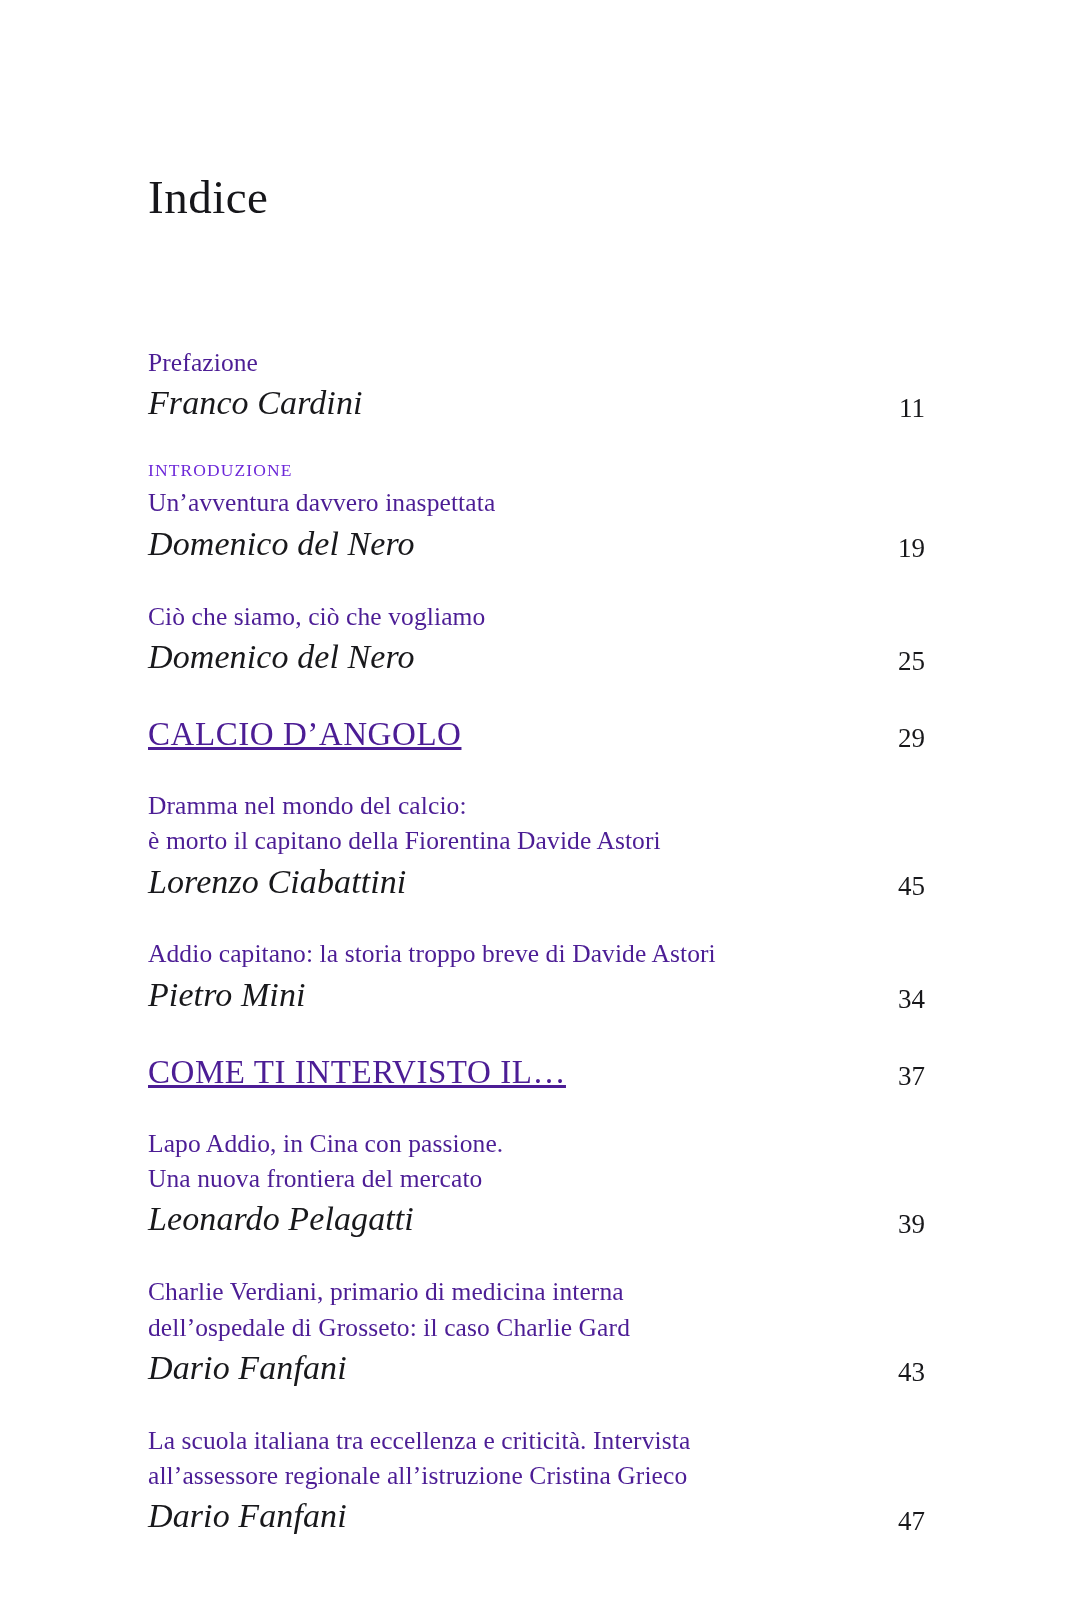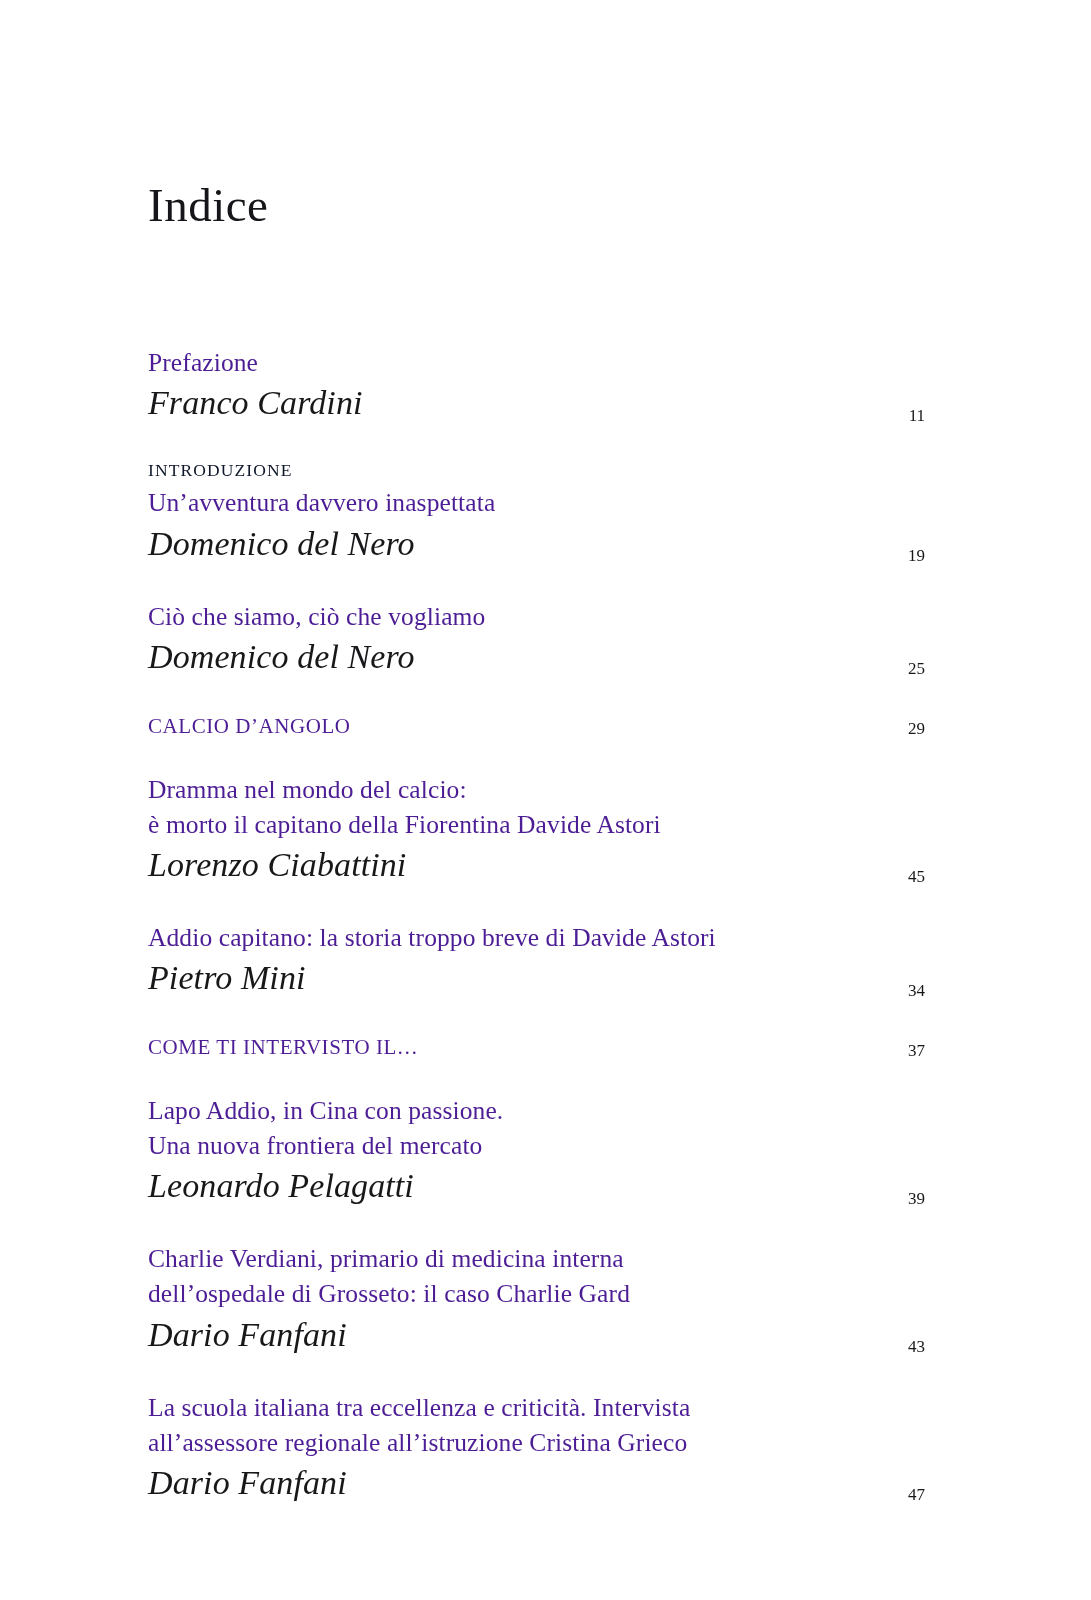--- a/index.html
+++ b/index.html
@@ -21,21 +21,21 @@
     left: 0; top: 0;
     width: 1091px;
     height: 1600px;
     overflow: hidden;
   }
 
   
   .toc-title {
     position: absolute;
     left: 148px;
-    top: 148px;
+    top: 140px;
     font-size: 47px;
     line-height: 1.12;
     letter-spacing: 0.5px;
     color: #16161a;
     font-weight: 400;
   }
 
   
   .toc-list {
     position: absolute;
@@ -54,55 +54,56 @@
   }
 
   .entry-body {
     width: 100%;
   }
 
   .kicker {
     display: block;
     font-size: 17.5px;
     letter-spacing: 1.1px;
-    color: #0f172a;
+    color: #6d28d9;
     line-height: 1.45;
     margin-bottom: 2px;
     text-transform: uppercase;
   }
 
   .title-line {
     display: block;
     font-size: 25.5px;
     line-height: 1.38;
     color: #4c1d95;
     letter-spacing: 0.1px;
     white-space: pre;
   }
 
   .title-line.section-head {
-    font-size: 21px;
+    font-size: 33px;
     letter-spacing: 0.55px;
+    text-decoration: underline;
   }
 
   .author {
     display: block;
     font-style: italic;
     font-size: 34px;
     line-height: 1.38;
     color: #18181b;
     letter-spacing: 0.1px;
   }
 
   
   .page-num {
     position: absolute;
     right: 0;
     bottom: 0;
-    font-size: 17px;
+    font-size: 27px;
     line-height: 1.38;
     color: #18181b;
     text-align: right;
     min-width: 48px;
   }
 </style>
 </head>
 <body>
 
 <div class="page">

